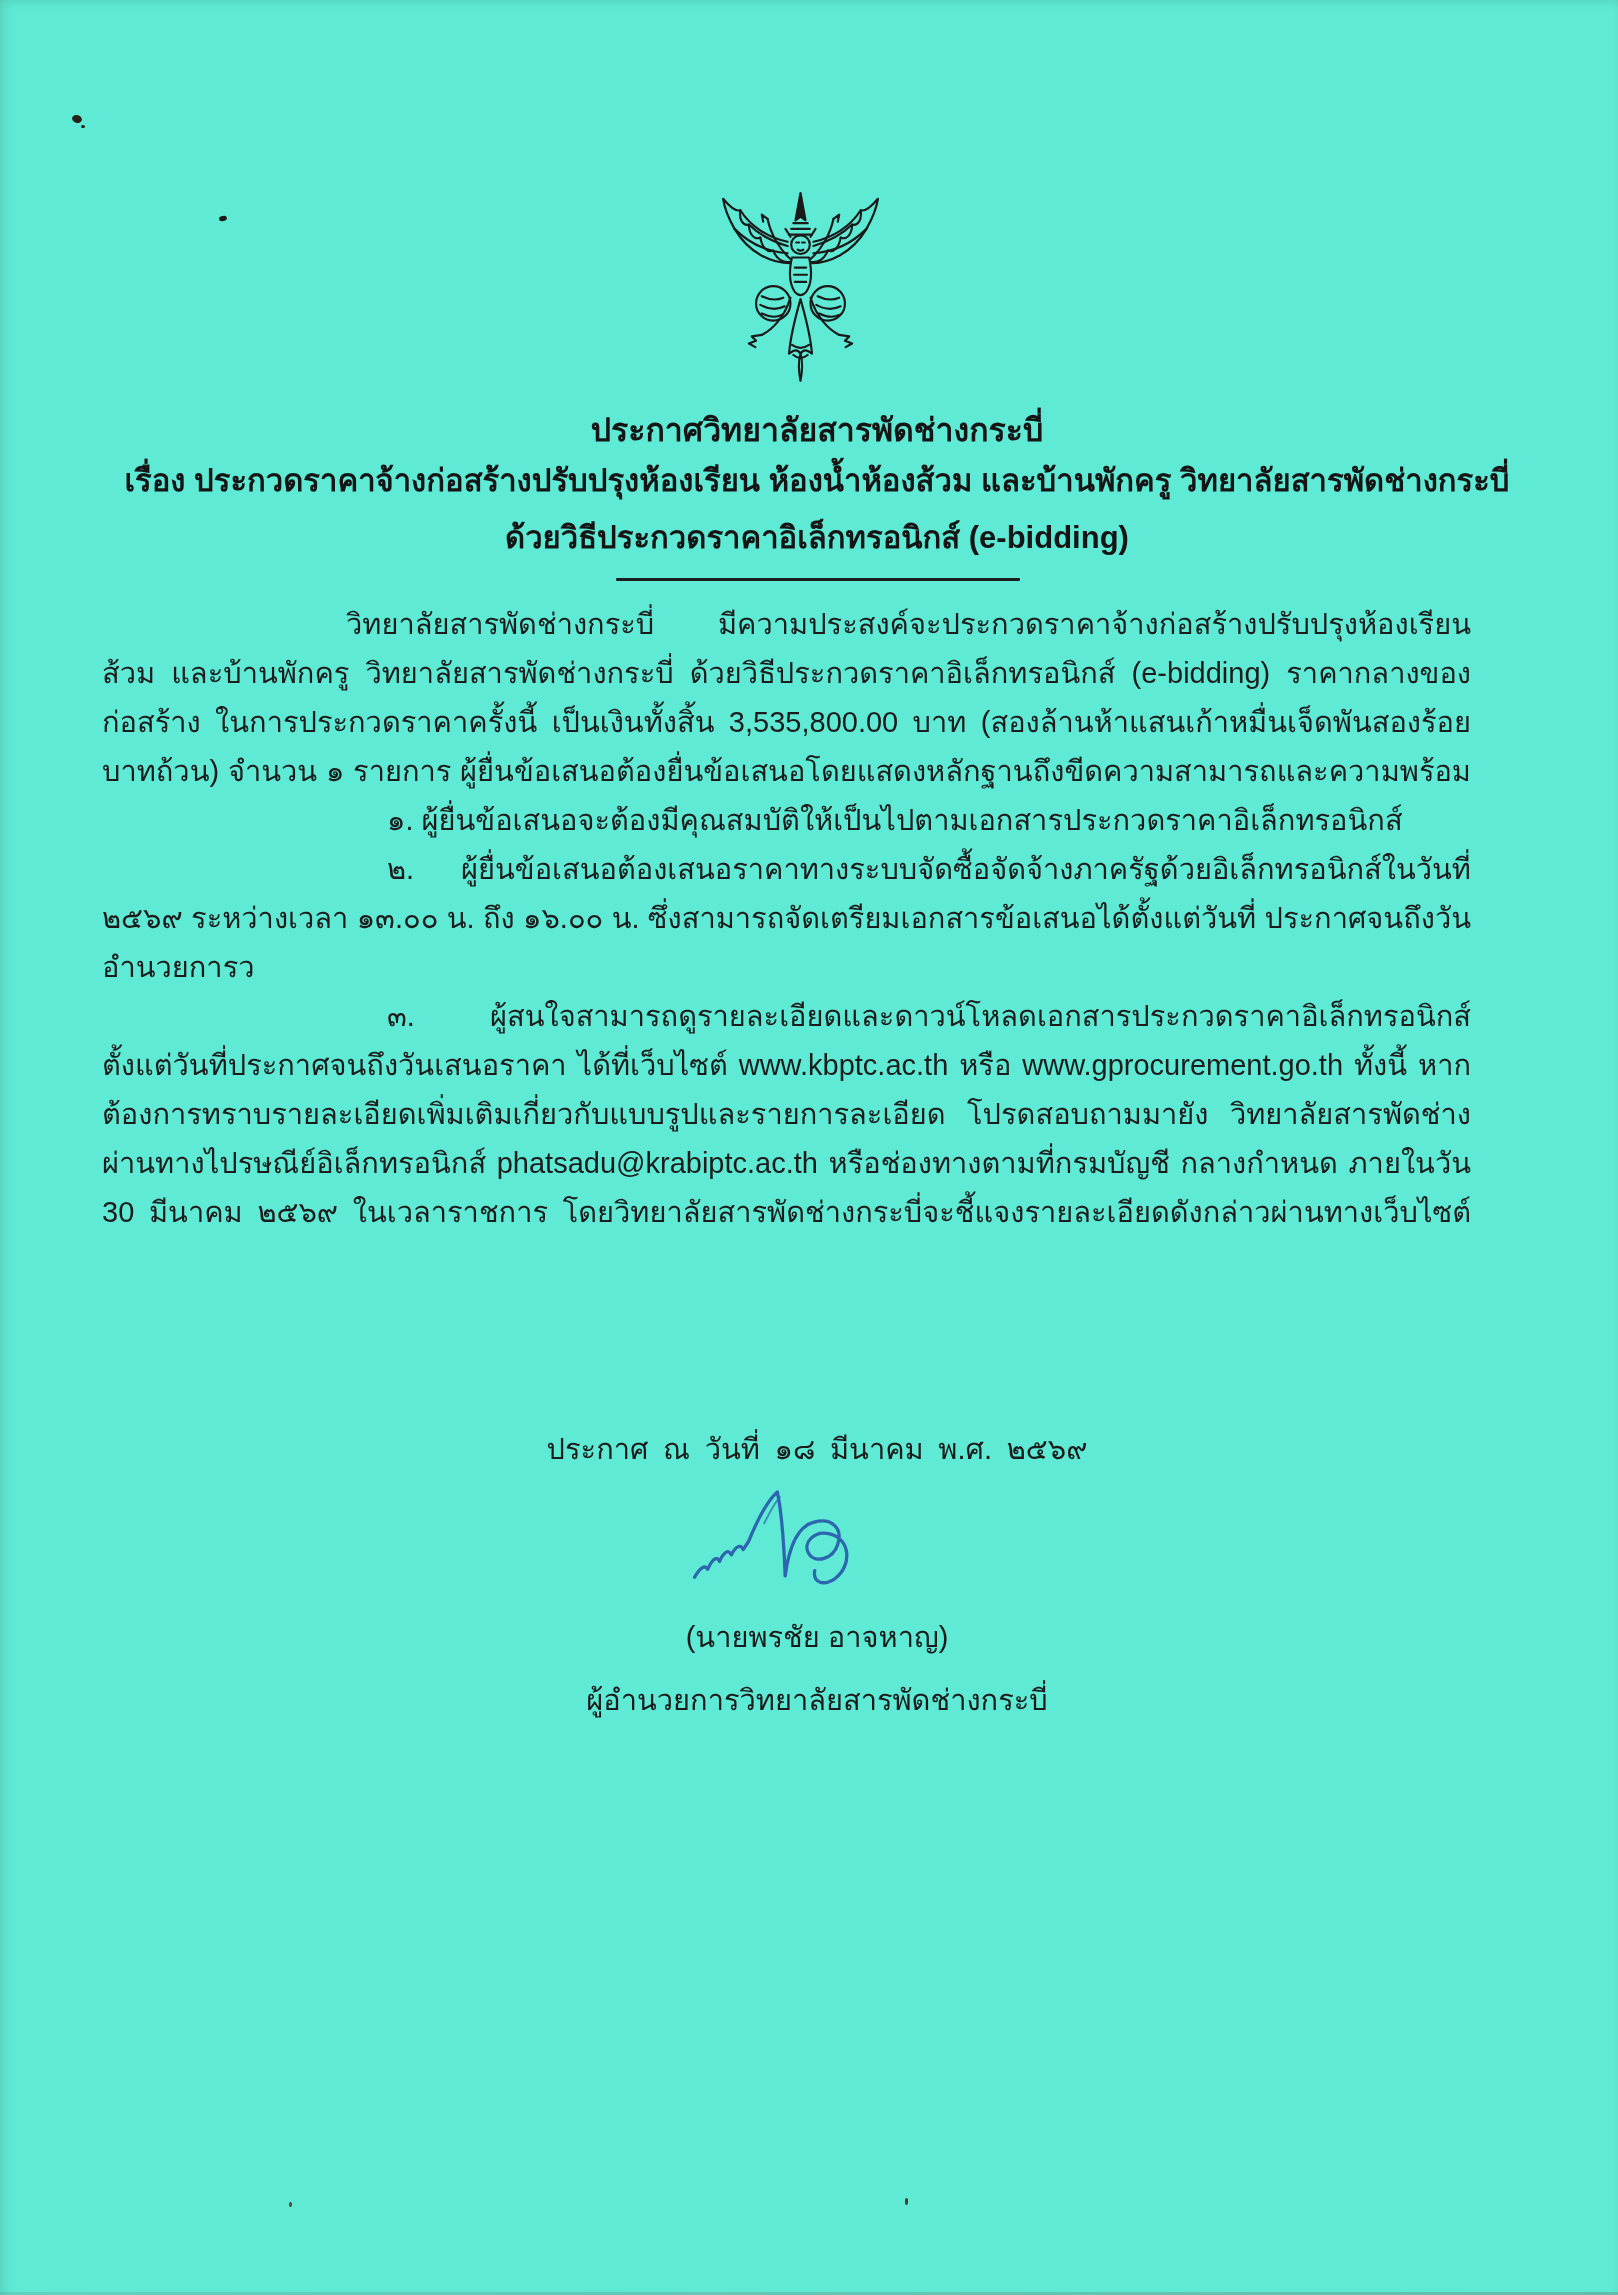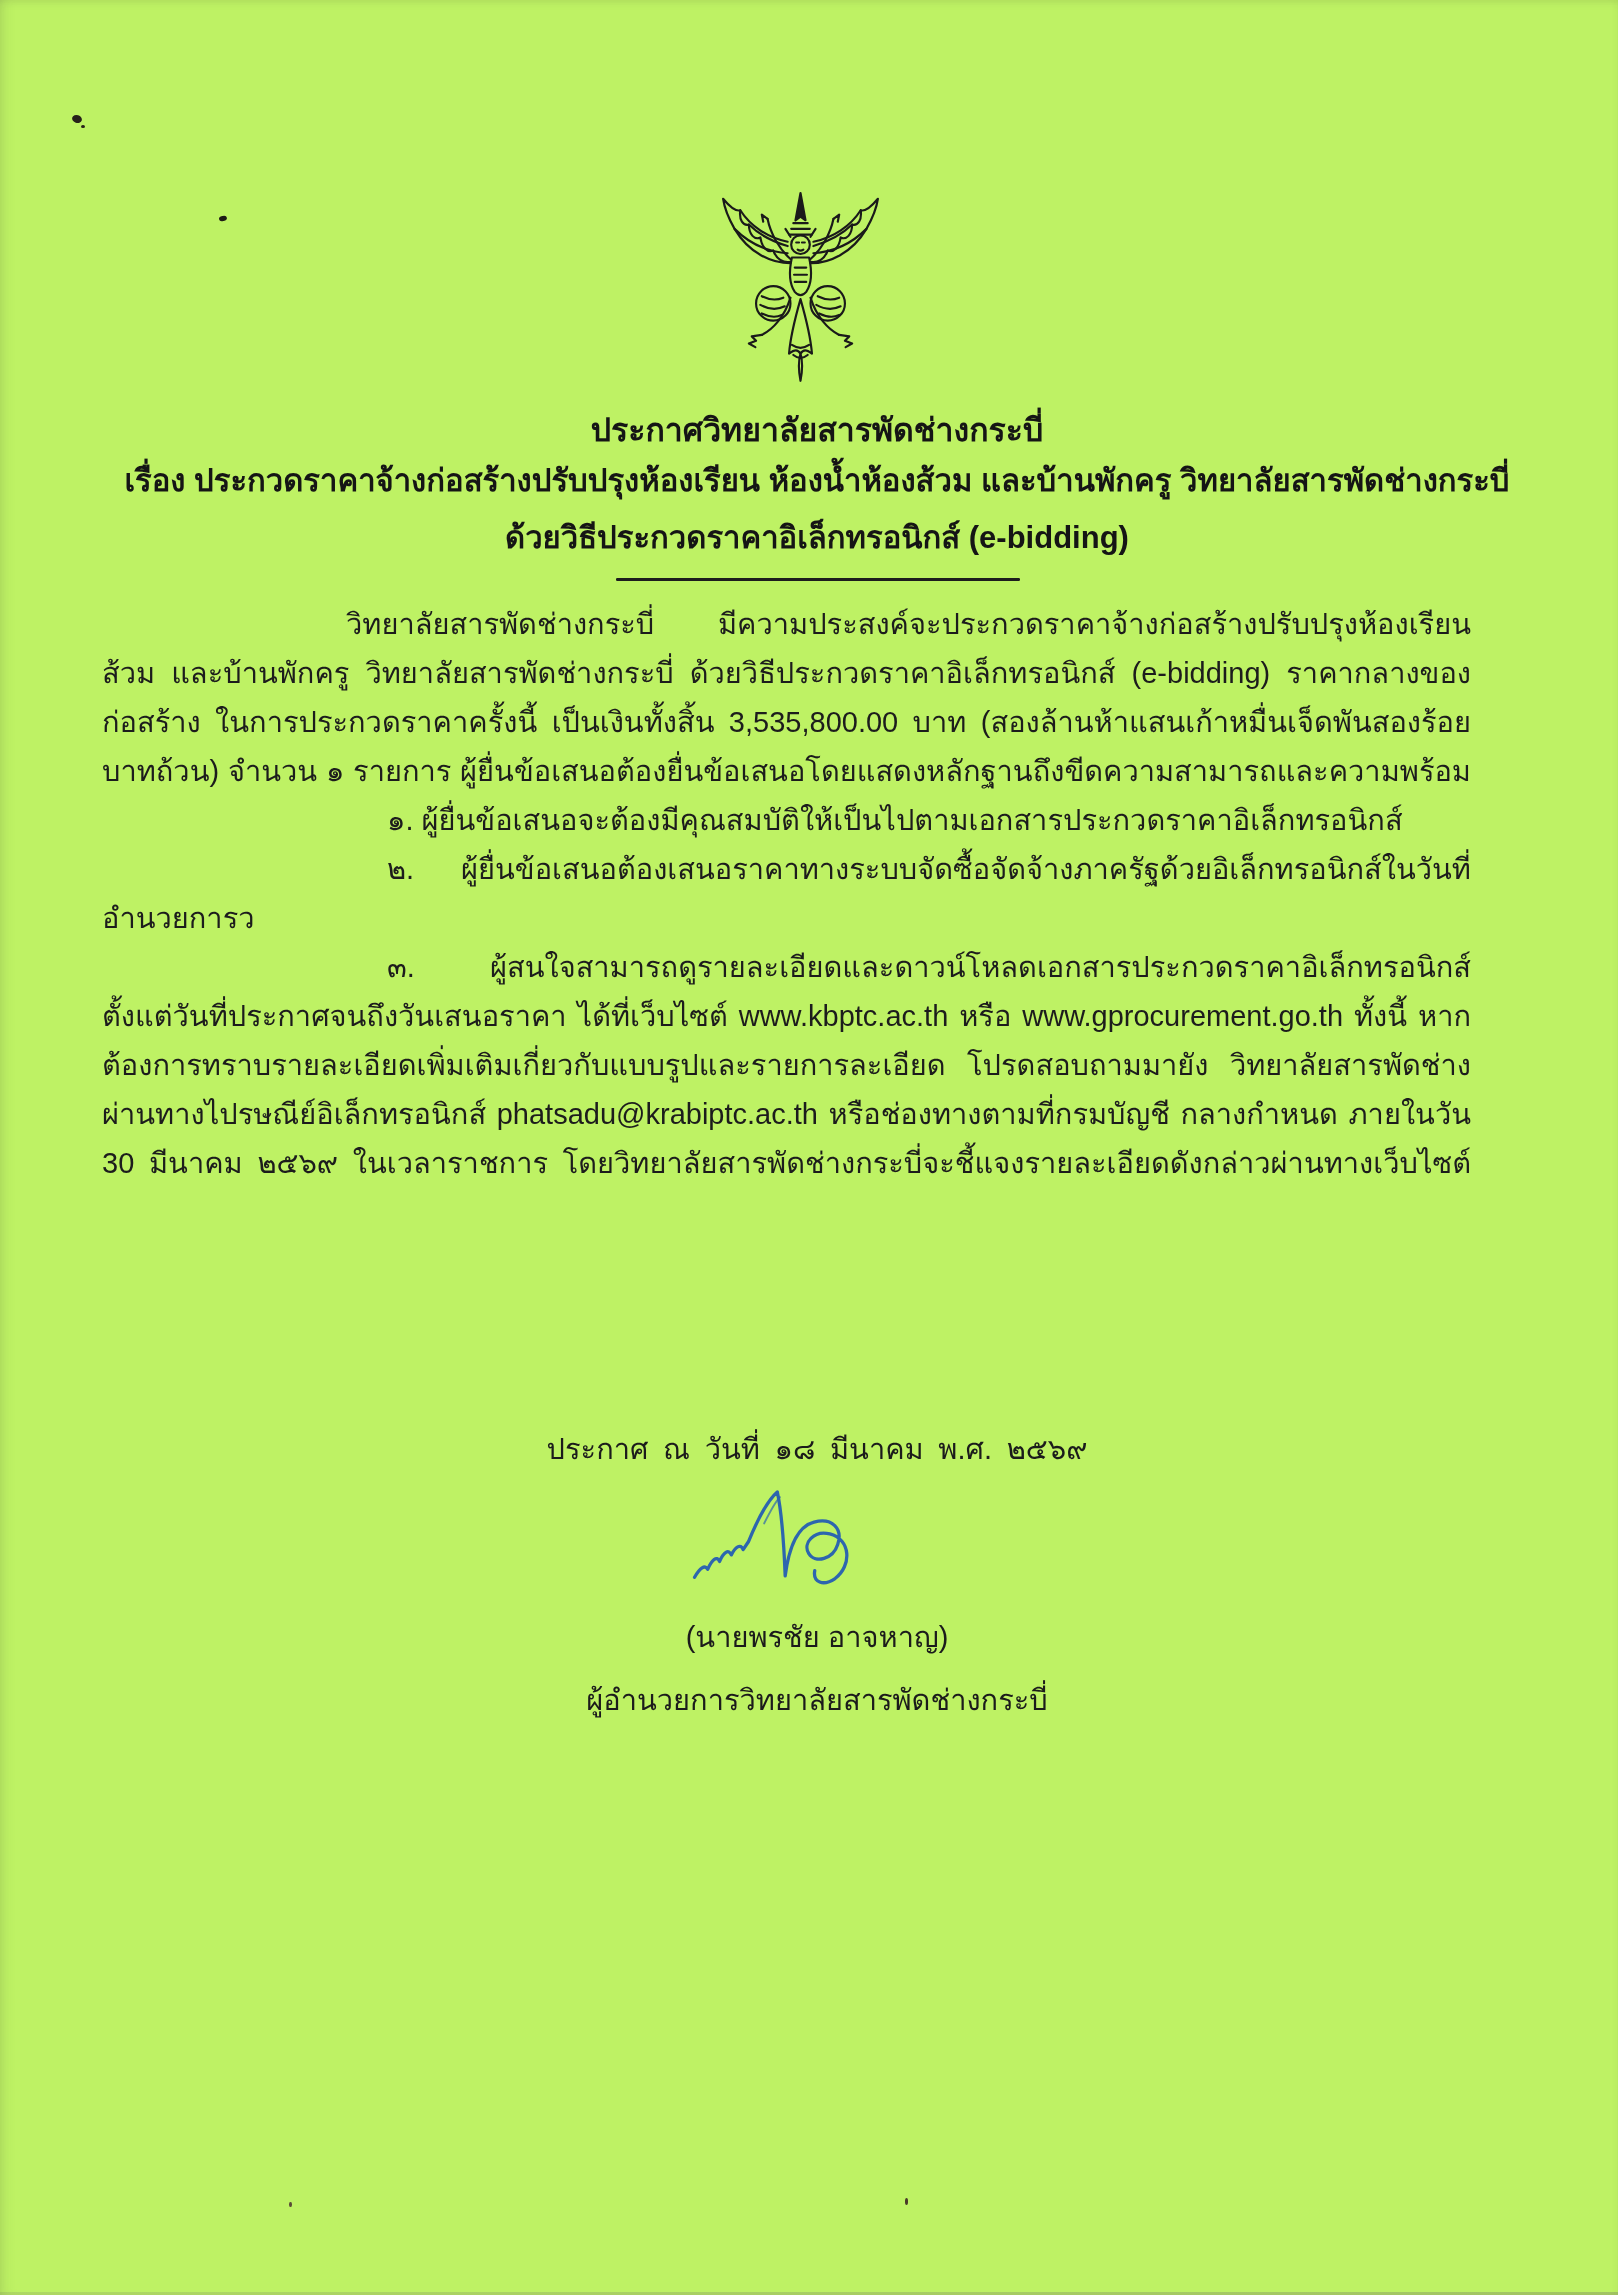--- a/index.html
+++ b/index.html
@@ -1,20 +1,20 @@
 <!DOCTYPE html>
 <html lang="th" style="font-size:10.5px"><head>
 <meta charset="utf-8">
 <style>
   html,body{margin:0;padding:0;background:#9a9a96;}
   .page{
     position:relative;
     width:1619px;height:2295px;
     margin:0 auto;
-    background:#bef264;
+    background:#5eead4;
     overflow:hidden;
     font-family:"Liberation Sans", sans-serif;
     color:#1f1f1f;
     box-shadow:inset 9.2px 0 14.5px -10.5px rgba(60,60,55,.25),
                inset 0 8px 12px -9.2px rgba(60,60,55,.18),
                inset -6.6px 0 10.5px -9.2px rgba(60,60,55,.12);
   }
   .page::after{
     content:"";position:absolute;left:0;bottom:0;width:100%;height:2.6px;
     background:linear-gradient(to right, rgba(110,110,100,.18), rgba(110,110,100,.34));
@@ -90,20 +90,21 @@
   <div class="cx title t3">ด้วยวิธีประกวดราคาอิเล็กทรอนิกส์ (e-bidding)</div>
   <div class="divider"></div>
 
   <div class="body">
     <div class="ln j ind">วิทยาลัยสารพัดช่างกระบี่ มีความประสงค์จะประกวดราคาจ้างก่อสร้างปรับปรุงห้องเรียน ห้องน้ำห้อง</div>
     <div class="ln j">ส้วม และบ้านพักครู วิทยาลัยสารพัดช่างกระบี่ ด้วยวิธีประกวดราคาอิเล็กทรอนิกส์ (e-bidding) ราคากลางของงานจ้าง</div>
     <div class="ln j">ก่อสร้าง ในการประกวดราคาครั้งนี้ เป็นเงินทั้งสิ้น 3,535,800.00 บาท (สองล้านห้าแสนเก้าหมื่นเจ็ดพันสองร้อย</div>
     <div class="ln j">บาทถ้วน) จำนวน ๑ รายการ ผู้ยื่นข้อเสนอต้องยื่นข้อเสนอโดยแสดงหลักฐานถึงขีดความสามารถและความพร้อมที่มี</div>
     <div class="ln ind2">๑. ผู้ยื่นข้อเสนอจะต้องมีคุณสมบัติให้เป็นไปตามเอกสารประกวดราคาอิเล็กทรอนิกส์กำหนด</div>
     <div class="ln j ind2">๒. ผู้ยื่นข้อเสนอต้องเสนอราคาทางระบบจัดซื้อจัดจ้างภาครัฐด้วยอิเล็กทรอนิกส์ในวันที่ ๒๖ มีนาคม</div>
+    <div class="ln j">๒๕๖๙ ระหว่างเวลา ๑๓.๐๐ น. ถึง ๑๖.๐๐ น. ซึ่งสามารถจัดเตรียมเอกสารข้อเสนอได้ตั้งแต่วันที่ ประกาศจนถึงวัน</div>
     <div class="ln">อำนวยการว</div>
     <div class="ln j ind2">๓. ผู้สนใจสามารถดูรายละเอียดและดาวน์โหลดเอกสารประกวดราคาอิเล็กทรอนิกส์</div>
     <div class="ln j">ตั้งแต่วันที่ประกาศจนถึงวันเสนอราคา ได้ที่เว็บไซต์ www.kbptc.ac.th หรือ www.gprocurement.go.th ทั้งนี้ หาก</div>
     <div class="ln j">ต้องการทราบรายละเอียดเพิ่มเติมเกี่ยวกับแบบรูปและรายการละเอียด โปรดสอบถามมายัง วิทยาลัยสารพัดช่างกระบี่</div>
     <div class="ln j">ผ่านทางไปรษณีย์อิเล็กทรอนิกส์ phatsadu@krabiptc.ac.th หรือช่องทางตามที่กรมบัญชี กลางกำหนด ภายในวันที่</div>
     <div class="ln j">30 มีนาคม ๒๕๖๙ ในเวลาราชการ โดยวิทยาลัยสารพัดช่างกระบี่จะชี้แจงรายละเอียดดังกล่าวผ่านทางเว็บไซต์</div>
   </div>
 
   <div class="cx date">ประกาศ ณ วันที่ ๑๘ มีนาคม พ.ศ. ๒๕๖๙</div>
 

